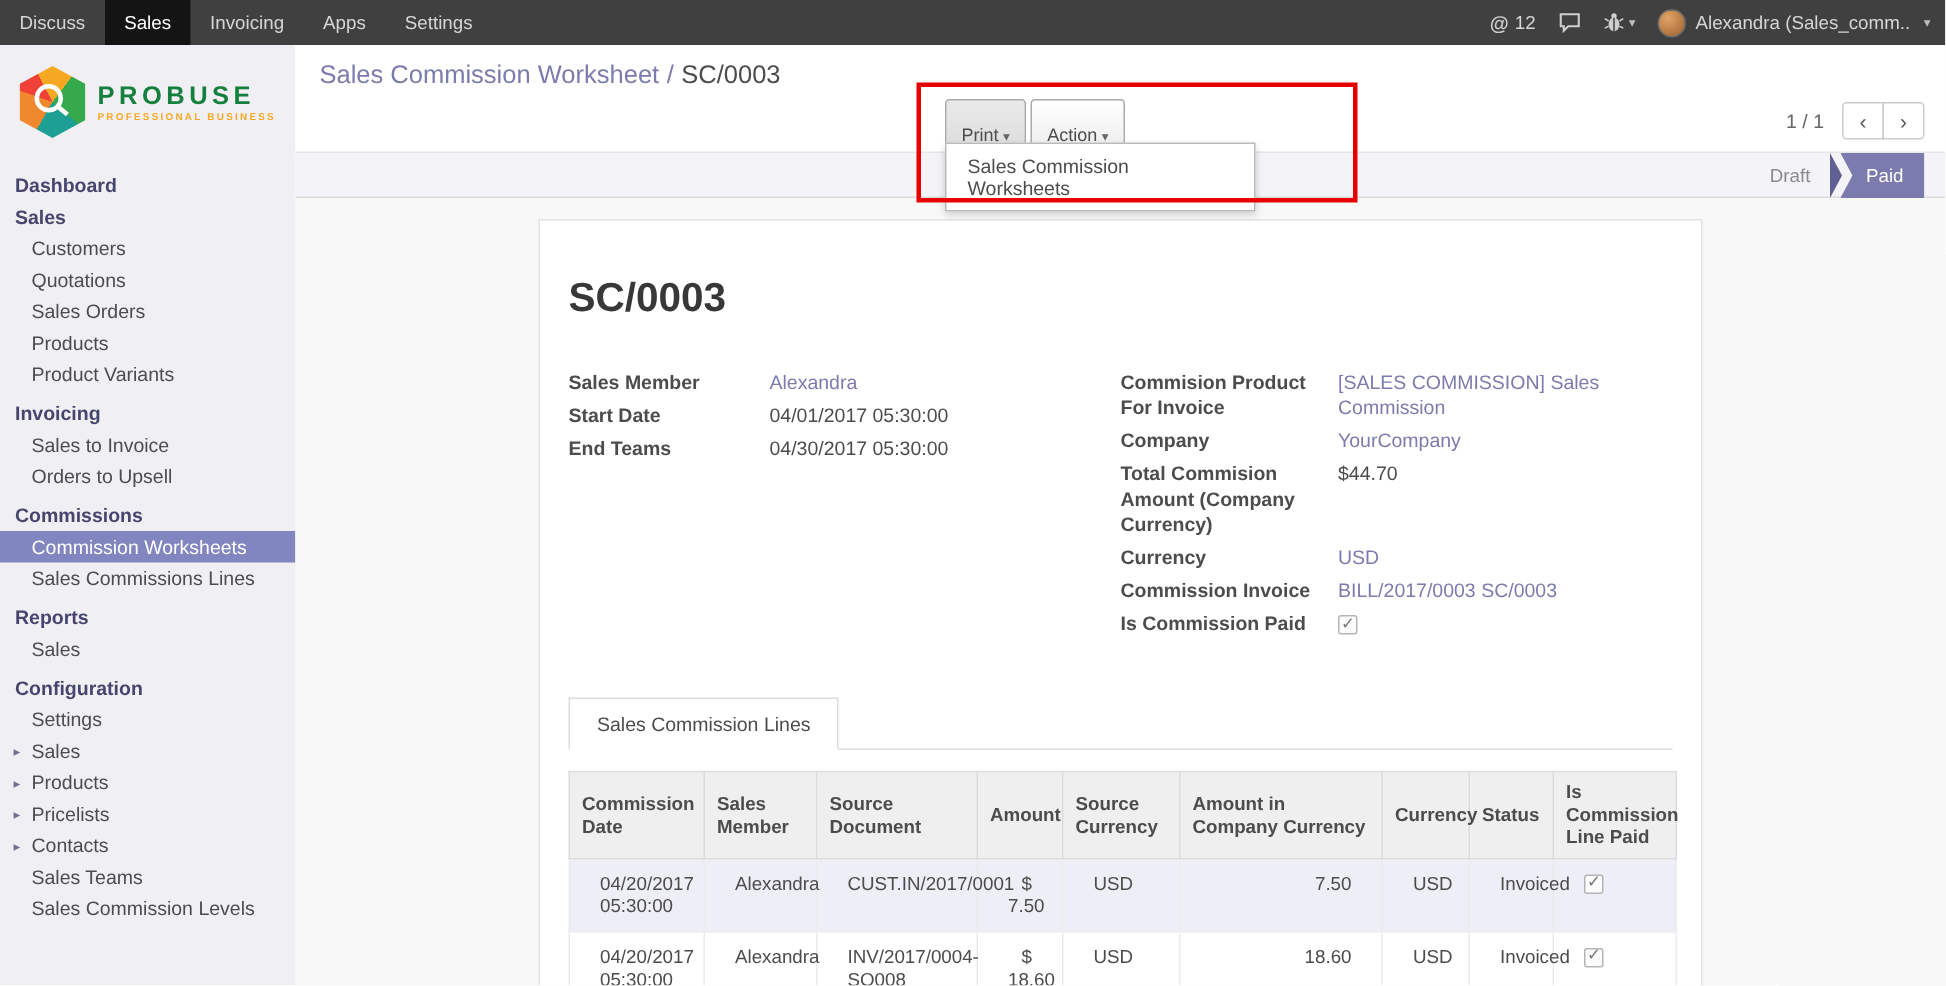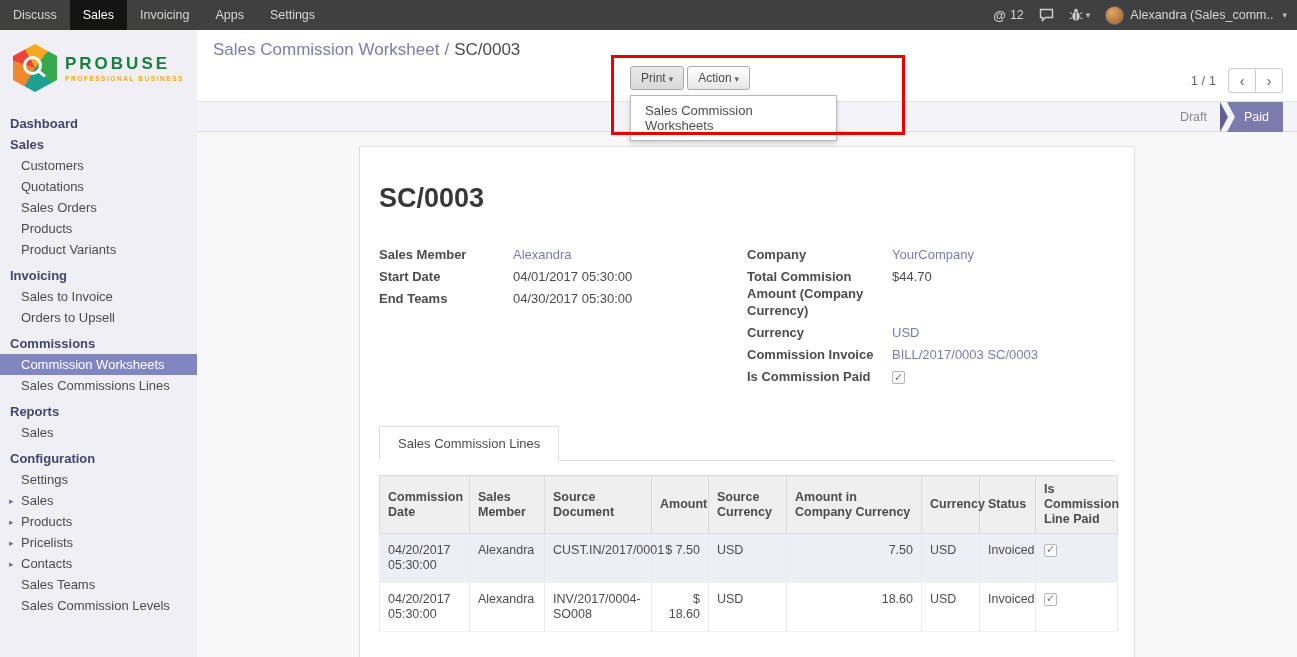--- a/index.html
+++ b/index.html
@@ -42,21 +42,21 @@
   .side-item.selected { background:#8286c0; color:#fff; }
 
   
   .cp { background:#fff; height:72px; position:relative; border-bottom:1px solid #e6e6e6; }
   .breadcrumb { position:absolute; left:16px; top:10px; font-size:17px; }
   .bc-link { color:#7c7bad; cursor:pointer; }
   .bc-sep { color:#7c7bad; margin:0 5px; }
   .bc-current { color:#4c4c4c; }
 
   .btn-area { position:absolute; left:433px; top:36px; display:flex; gap:3px; z-index:10; }
-  .o-btn { font-size:12px; color:#4c4c4c; background:linear-gradient(#fff,#e6e6e6); border:1px solid #a9a9a9; border-radius:3px; padding:4px 10px; cursor:pointer; white-space:nowrap; }
+  .o-btn { font-size:12px; color:#4c4c4c; background:linear-gradient(#fff,#e6e6e6); border:1px solid #a9a9a9; border-radius:3px; padding:16px 10px; cursor:pointer; white-space:nowrap; }
   .o-btn.open { background:linear-gradient(#e9e9e9,#d9d9d9); }
   .caret-dark { font-size:9px; color:#666; margin-left:3px; }
 
   .dropdown { position:absolute; left:433px; top:65px; width:207px; background:#fff; border:1px solid #b9b9b9; box-shadow:0 2px 5px rgba(0,0,0,.18); z-index:30; }
   .dropdown-item { padding:7px 14px; font-size:13px; color:#4c4c4c; cursor:pointer; }
 
   .red-annotation { position:absolute; left:414px; top:25px; width:294px; height:80px; border:3px solid #e60000; z-index:40; pointer-events:none; }
 
   .pager { position:absolute; right:14px; top:38px; display:flex; align-items:center; gap:12px; }
   .pager-text { color:#666; font-size:13px; }
@@ -88,21 +88,21 @@
   .cb { display:inline-block; width:13px; height:13px; border:1px solid #b5b5b5; border-radius:2px; background:#fbfbfb; position:relative; vertical-align:middle; }
   .cb.checked::after { content:"\2713"; position:absolute; left:1px; top:-3px; font-size:11px; color:#777; }
 
   
   .tabs { margin-top:36px; border-bottom:1px solid #ddd; }
   .tab { display:inline-block; padding:9px 18px; border:1px solid #ddd; border-bottom:1px solid #fff; margin-bottom:-1px; background:#fff; color:#4c4c4c; cursor:pointer; font-size:13px; }
 
   
   table.lines { width:100%; border-collapse:collapse; margin-top:14px; table-layout:fixed; font-size:12.5px; }
   table.lines th { background:#efefef; font-weight:bold; color:#4c4c4c; text-align:left; padding:6px 8px; border:1px solid #dcdcdc; vertical-align:middle; line-height:15px; }
-  table.lines td { padding:9px 8px; border-left:1px solid #ebebeb; border-right:1px solid #ebebeb; border-bottom:1px solid #f0f0f0; vertical-align:top; line-height:15px; color:#4c4c4c; }
+  table.lines td { padding:9px 20px; border-left:1px solid #ebebeb; border-right:1px solid #ebebeb; border-bottom:1px solid #f0f0f0; vertical-align:top; line-height:15px; color:#4c4c4c; }
   tr.line-row { background:#fff; cursor:pointer; }
   tr.line-row.odd { background:#eeeef7; }
   td.right { text-align:right; }
 </style>
 </head>
 <body>
 
 <div class="screen">
 
   <header class="topbar">
@@ -247,20 +247,24 @@
                 <span class="flabel">Start Date</span>
                 <span class="fvalue">04/01/2017 05:30:00</span>
               </div>
               <div class="frow">
                 <span class="flabel">End Teams</span>
                 <span class="fvalue">04/30/2017 05:30:00</span>
               </div>
             </div>
 
             <div class="field-col right">
+              <div class="frow">
+                <span class="flabel">Commision Product For Invoice</span>
+                <span class="fvalue flink">[SALES COMMISSION] Sales Commission</span>
+              </div>
               <div class="frow">
                 <span class="flabel">Company</span>
                 <span class="fvalue flink">YourCompany</span>
               </div>
               <div class="frow">
                 <span class="flabel">Total Commision Amount (Company Currency)</span>
                 <span class="fvalue">$44.70</span>
               </div>
               <div class="frow">
                 <span class="flabel">Currency</span>

